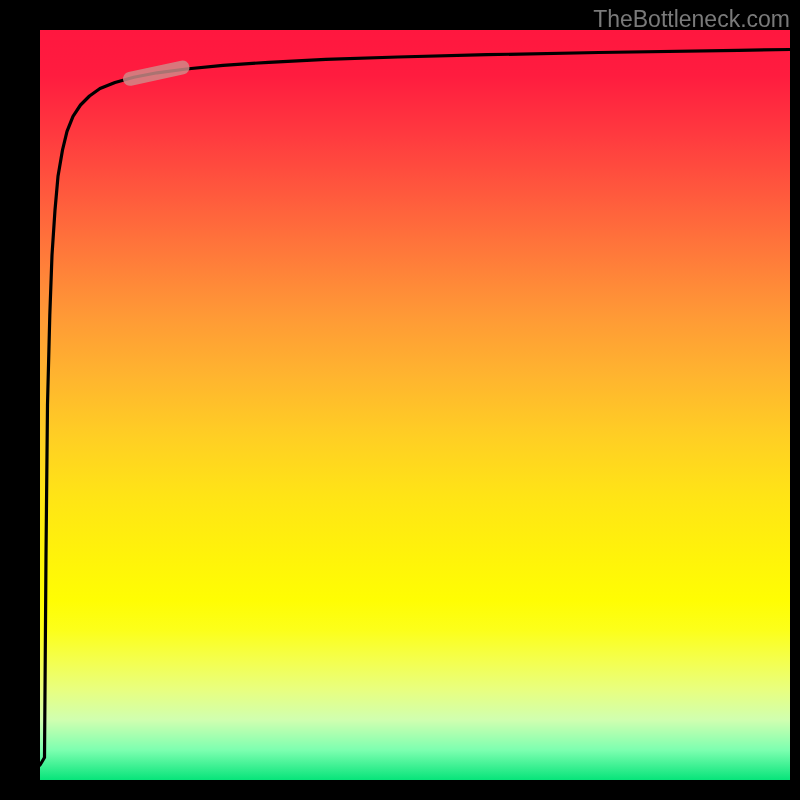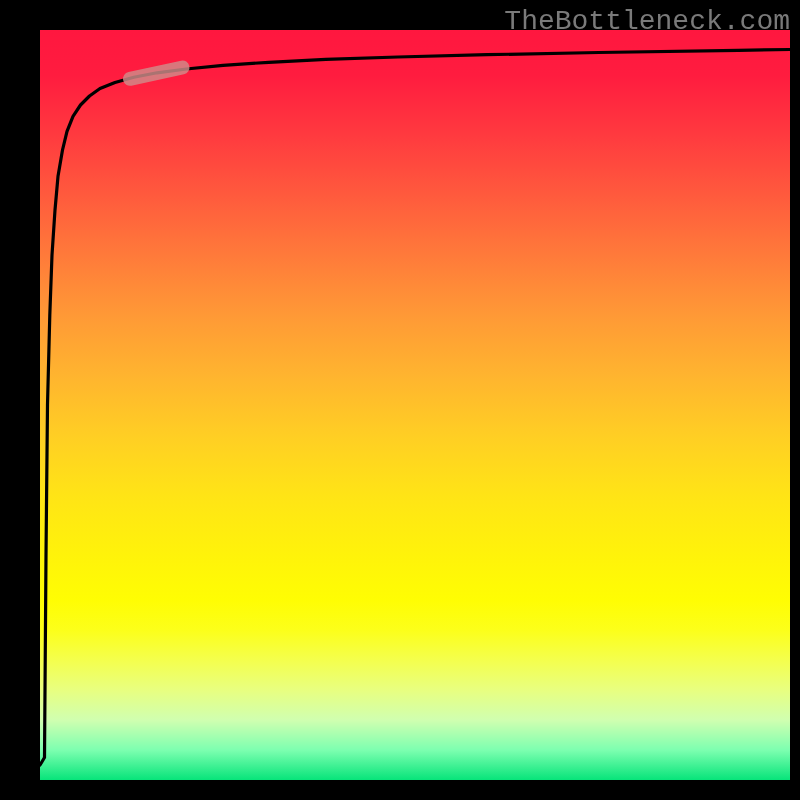--- a/index.html
+++ b/index.html
@@ -9,23 +9,22 @@
     background: #000;
     position: relative;
     font-family: Arial, Helvetica, sans-serif;
     overflow: hidden;
   }
   .attribution {
     position: absolute;
     top: 6px;
     right: 10px;
     color: #7a7a7a;
-    font-size: 28px;
+    font-size: 23px;
     z-index: 10;
-    font-family: Liberation Mono, monospace;
   }
   .plot-area {
     position: absolute;
     left: 40px;
     top: 30px;
     width: 750px;
     height: 750px;
     overflow: hidden;
   }
   .gradient-bg {

